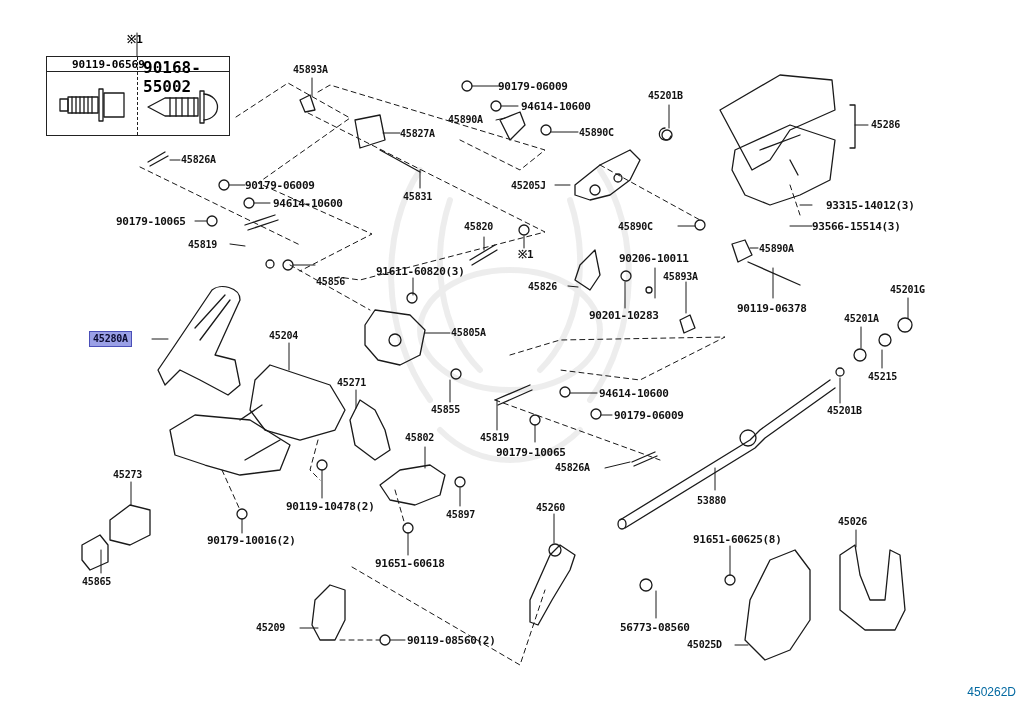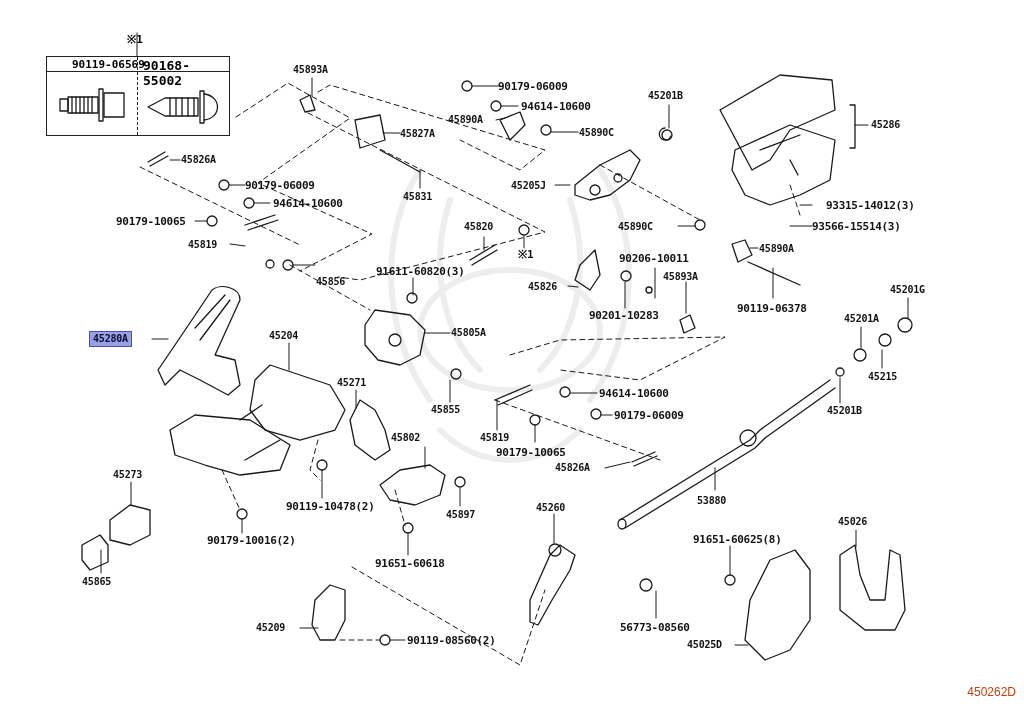--- a/index.html
+++ b/index.html
@@ -5,23 +5,23 @@
   html, body { margin:0; padding:0; background:#ffffff; }
   body { width:1024px; height:707px; position:relative; overflow:hidden; font-family:"DejaVu Sans Mono", monospace; }
   #diagram { position:absolute; left:0; top:0; width:1024px; height:707px; }
   .lbl { position:absolute; font-family:"DejaVu Sans Mono", monospace; font-weight:bold; font-size:11px; color:#111; white-space:nowrap; line-height:12px; letter-spacing:-0.3px; }
   .lbl.big { font-size:10px; letter-spacing:-0.2px; }
   .lbl.sel { background:#9aa0e6; border:1px solid #4a4fb8; color:#0a0a30; padding:1px 3px; }
   .inset { position:absolute; left:46px; top:56px; width:182px; height:78px; border:1.5px solid #222; }
   .inset .hdr { position:absolute; left:0; top:0; width:100%; height:14px; border-bottom:1.5px solid #222; }
   .inset .div { position:absolute; left:90px; top:0; width:0; height:100%; border-left:1px dashed #222; }
   .inset .c1 { position:absolute; left:5px; top:1px; font-size:11px; font-weight:bold;margin-left:20px; }
-  .inset .c2 { position:absolute; left:96px; top:1px; font-size:13px; font-weight:bold; }
+  .inset .c2 { position:absolute; left:96px; top:1px; font-size:16px; font-weight:bold; }
   .mark { position:absolute; left:127px; top:31px; font-size:11px; font-weight:bold; }
-  .figid { position:absolute; right:8px; bottom:8px; font-family:"Liberation Sans", sans-serif; font-size:12px; color:#c2410c; }
+  .figid { position:absolute; right:8px; bottom:8px; font-family:"Liberation Sans", sans-serif; font-size:12px; color:#0369a1; }
   svg line, svg path, svg polyline, svg polygon, svg ellipse, svg rect, svg circle { vector-effect:non-scaling-stroke; }
 </style>
 </head>
 <body>
 
 <svg id="diagram" width="1024" height="707" viewBox="0 0 1024 707" fill="none" stroke="#1a1a1a" stroke-width="1.3" stroke-linecap="round" stroke-linejoin="round">
 
   <g stroke="#ececec" stroke-width="6" opacity="0.9">
     <path d="M420 170 C380 230 380 330 430 400 M600 170 C640 230 640 330 590 400"></path>
     <path d="M450 200 C430 260 440 330 480 370 M570 200 C590 260 580 330 540 370"></path>
@@ -276,21 +276,21 @@
 <span class="lbl big" style="left:451px;top:327px">45805A</span>
 
 <span class="lbl big sel" style="left:89px;top:331px">45280A</span>
 <span class="lbl big" style="left:269px;top:330px">45204</span>
 <span class="lbl big" style="left:337px;top:377px">45271</span>
 <span class="lbl big" style="left:431px;top:404px">45855</span>
 <span class="lbl" style="left:599px;top:388px">94614-10600</span>
 <span class="lbl" style="left:614px;top:410px">90179-06009</span>
 <span class="lbl big" style="left:480px;top:432px">45819</span>
 <span class="lbl" style="left:496px;top:447px">90179-10065</span>
-<span class="lbl big" style="left:391px;top:432px">45802</span>
+<span class="lbl big" style="left:405px;top:432px">45802</span>
 <span class="lbl big" style="left:555px;top:462px">45826A</span>
 
 <span class="lbl big" style="left:890px;top:284px">45201G</span>
 <span class="lbl big" style="left:844px;top:313px">45201A</span>
 <span class="lbl big" style="left:868px;top:371px">45215</span>
 <span class="lbl big" style="left:827px;top:405px">45201B</span>
 <span class="lbl big" style="left:697px;top:495px">53880</span>
 
 <span class="lbl big" style="left:113px;top:469px">45273</span>
 <span class="lbl big" style="left:82px;top:576px">45865</span>

